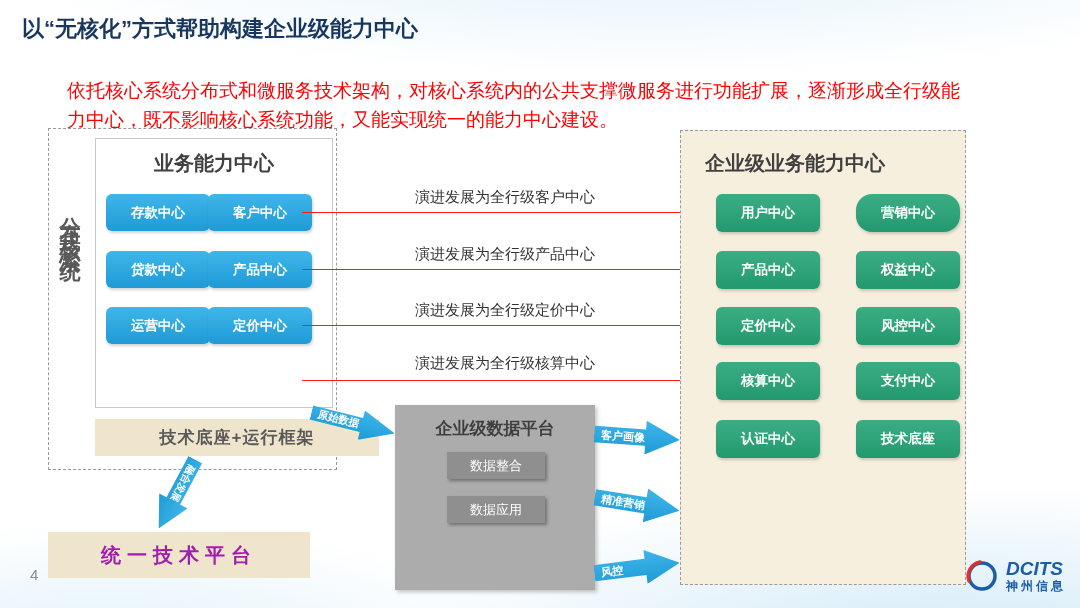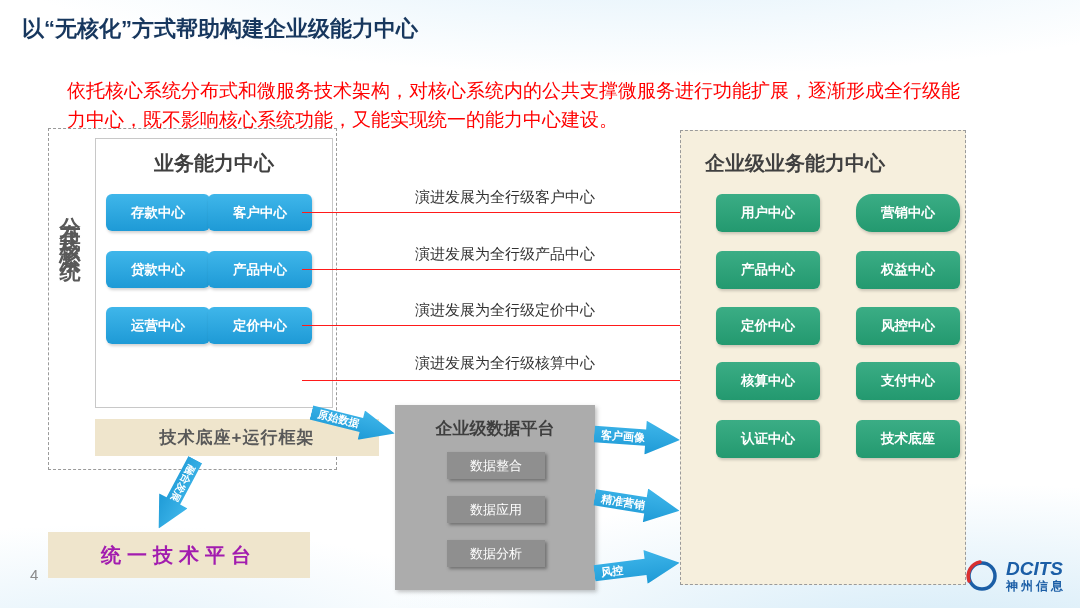--- a/index.html
+++ b/index.html
@@ -126,21 +126,20 @@
   <div class="evo-label" style="top:354px;">演进发展为全行级核算中心</div>
   <div class="red-arrow" style="top:380px;"></div>
 
   <div class="fat-arrow" style="left:310px; top:408px; width:86px; height:30px; transform:rotate(14deg); font-size:10.5px;">原始数据</div>
 
   <div class="data-platform"></div>
   <div class="panel-title dp-title">企业级数据平台</div>
 
   <div class="module" style="left:447px; top:452px;">数据整合</div>
   <div class="module" style="left:447px; top:496px;">数据应用</div>
-  <div class="module" style="left:447px; top:540px;">数据分析</div>
 
   <div class="fat-arrow" style="left:594px; top:420px; width:86px; height:34px; transform:rotate(4deg);">客户画像</div>
   <div class="fat-arrow" style="left:594px; top:487px; width:86px; height:34px; transform:rotate(9deg);">精准营销</div>
   <div class="fat-arrow" style="left:594px; top:551px; width:86px; height:34px; transform:rotate(-7deg);">风控</div>
 
   <div class="dashed-box ent-box"></div>
   <div class="panel-title ent-title">企业级业务能力中心</div>
 
   <div class="btn green" style="left:716px; top:194px;">用户中心</div>
   <div class="btn green" style="left:856px; top:194px;border-radius:16px;">营销中心</div>

